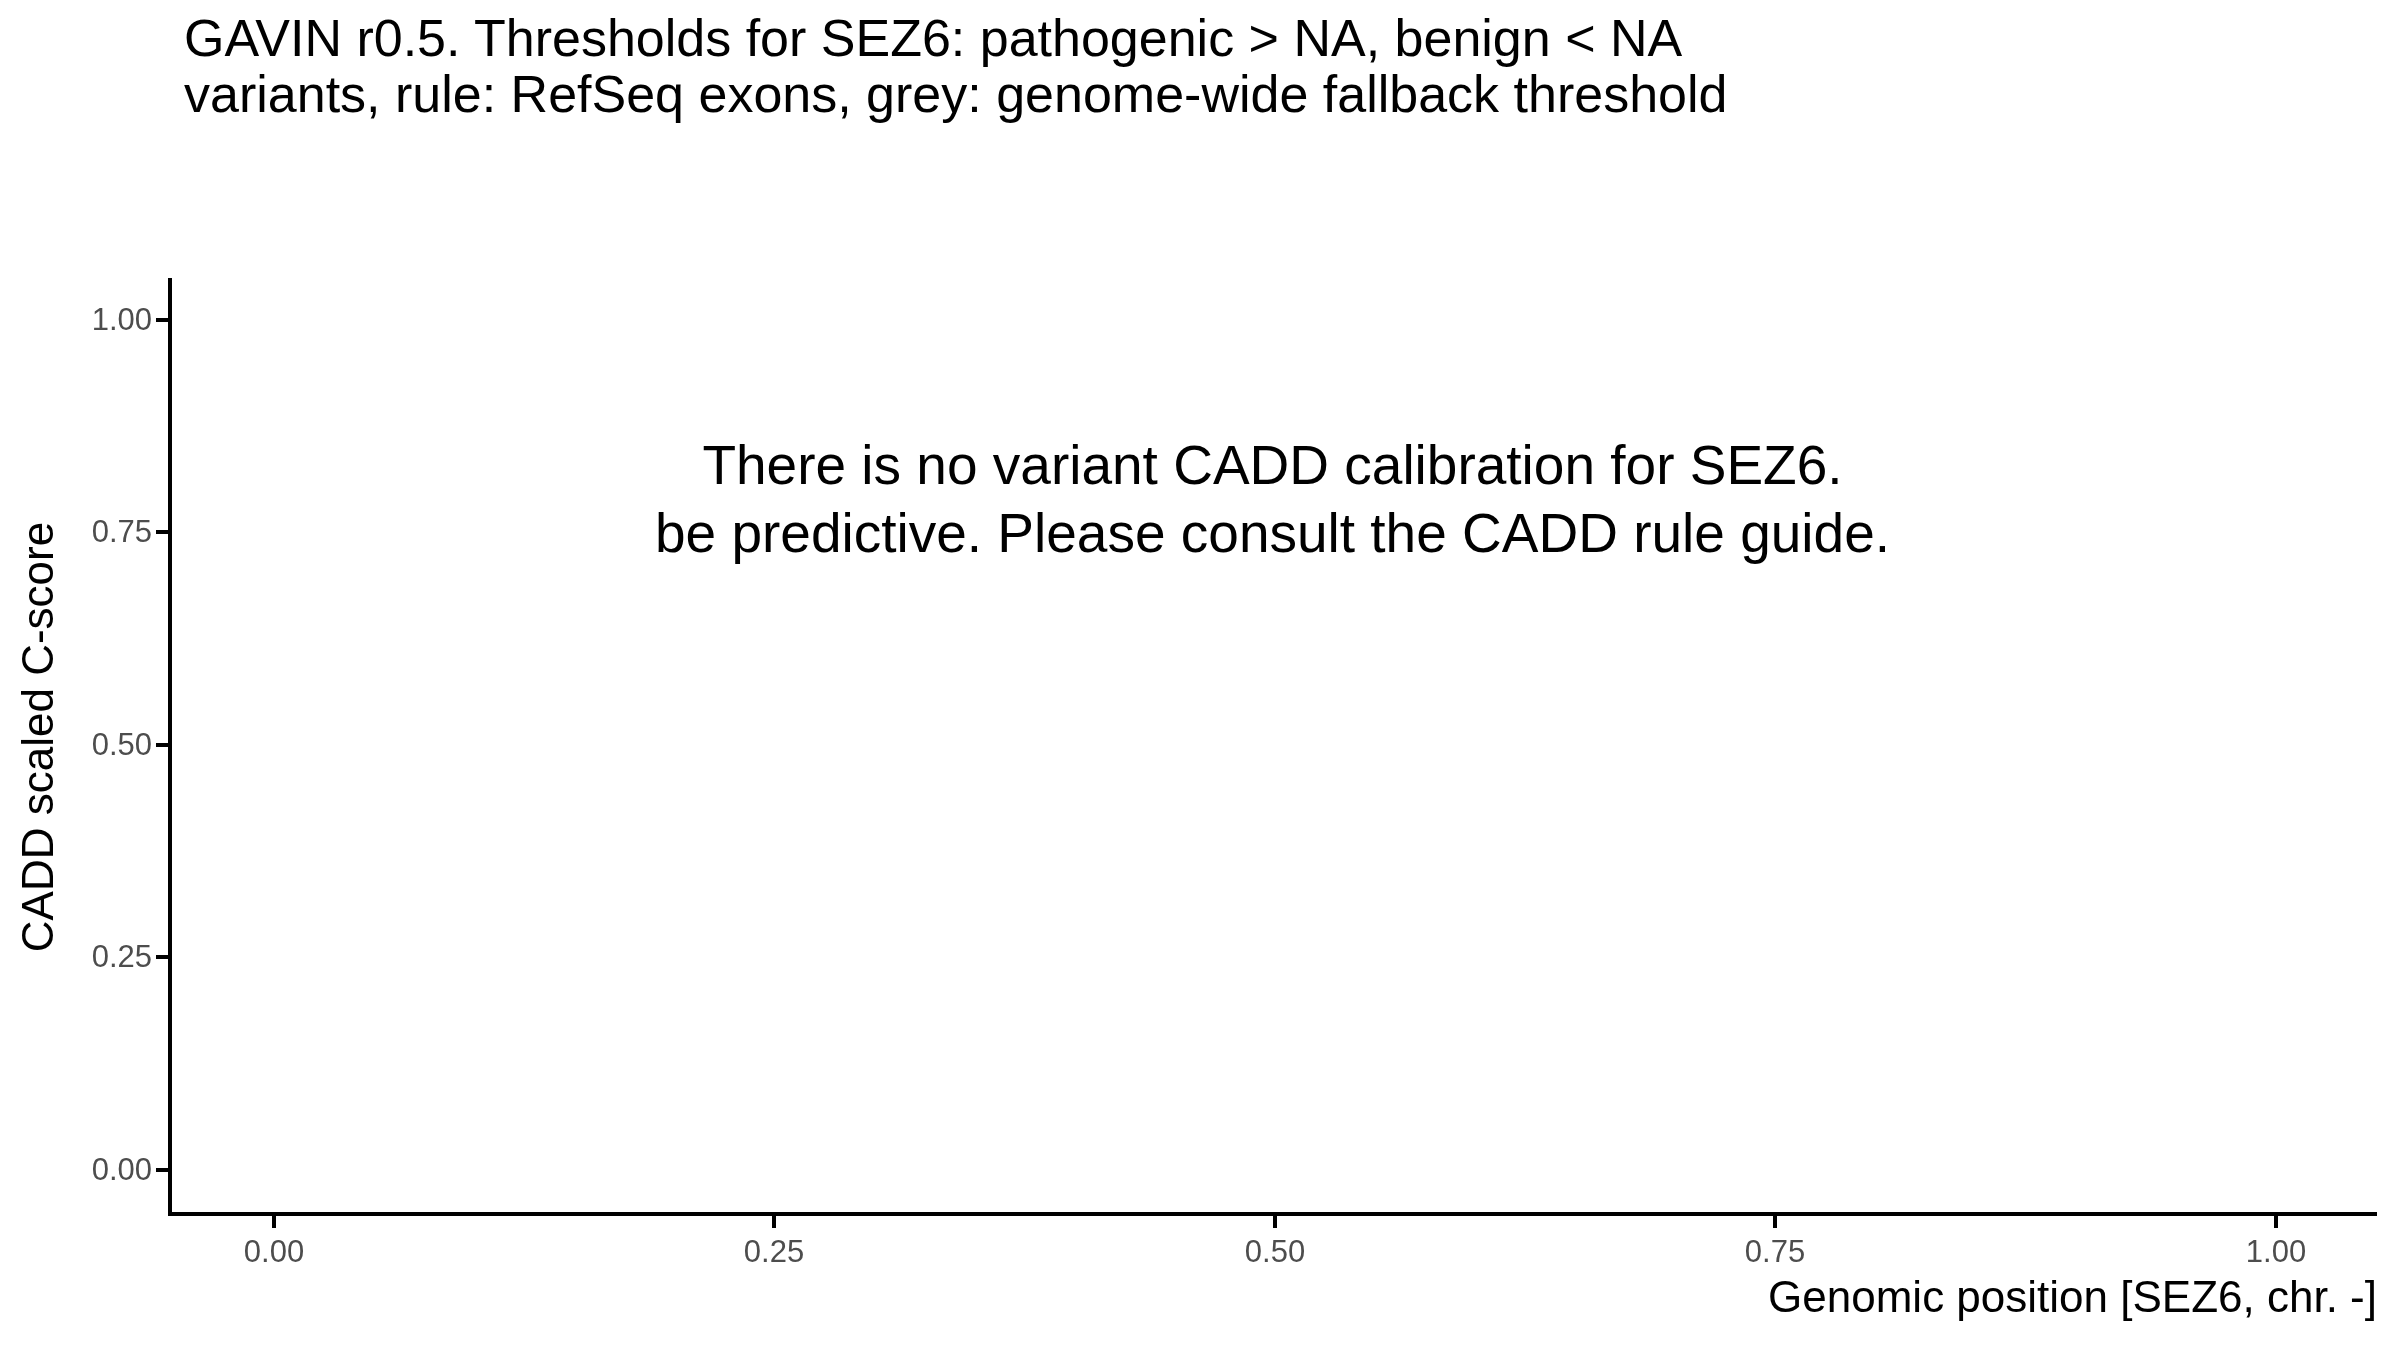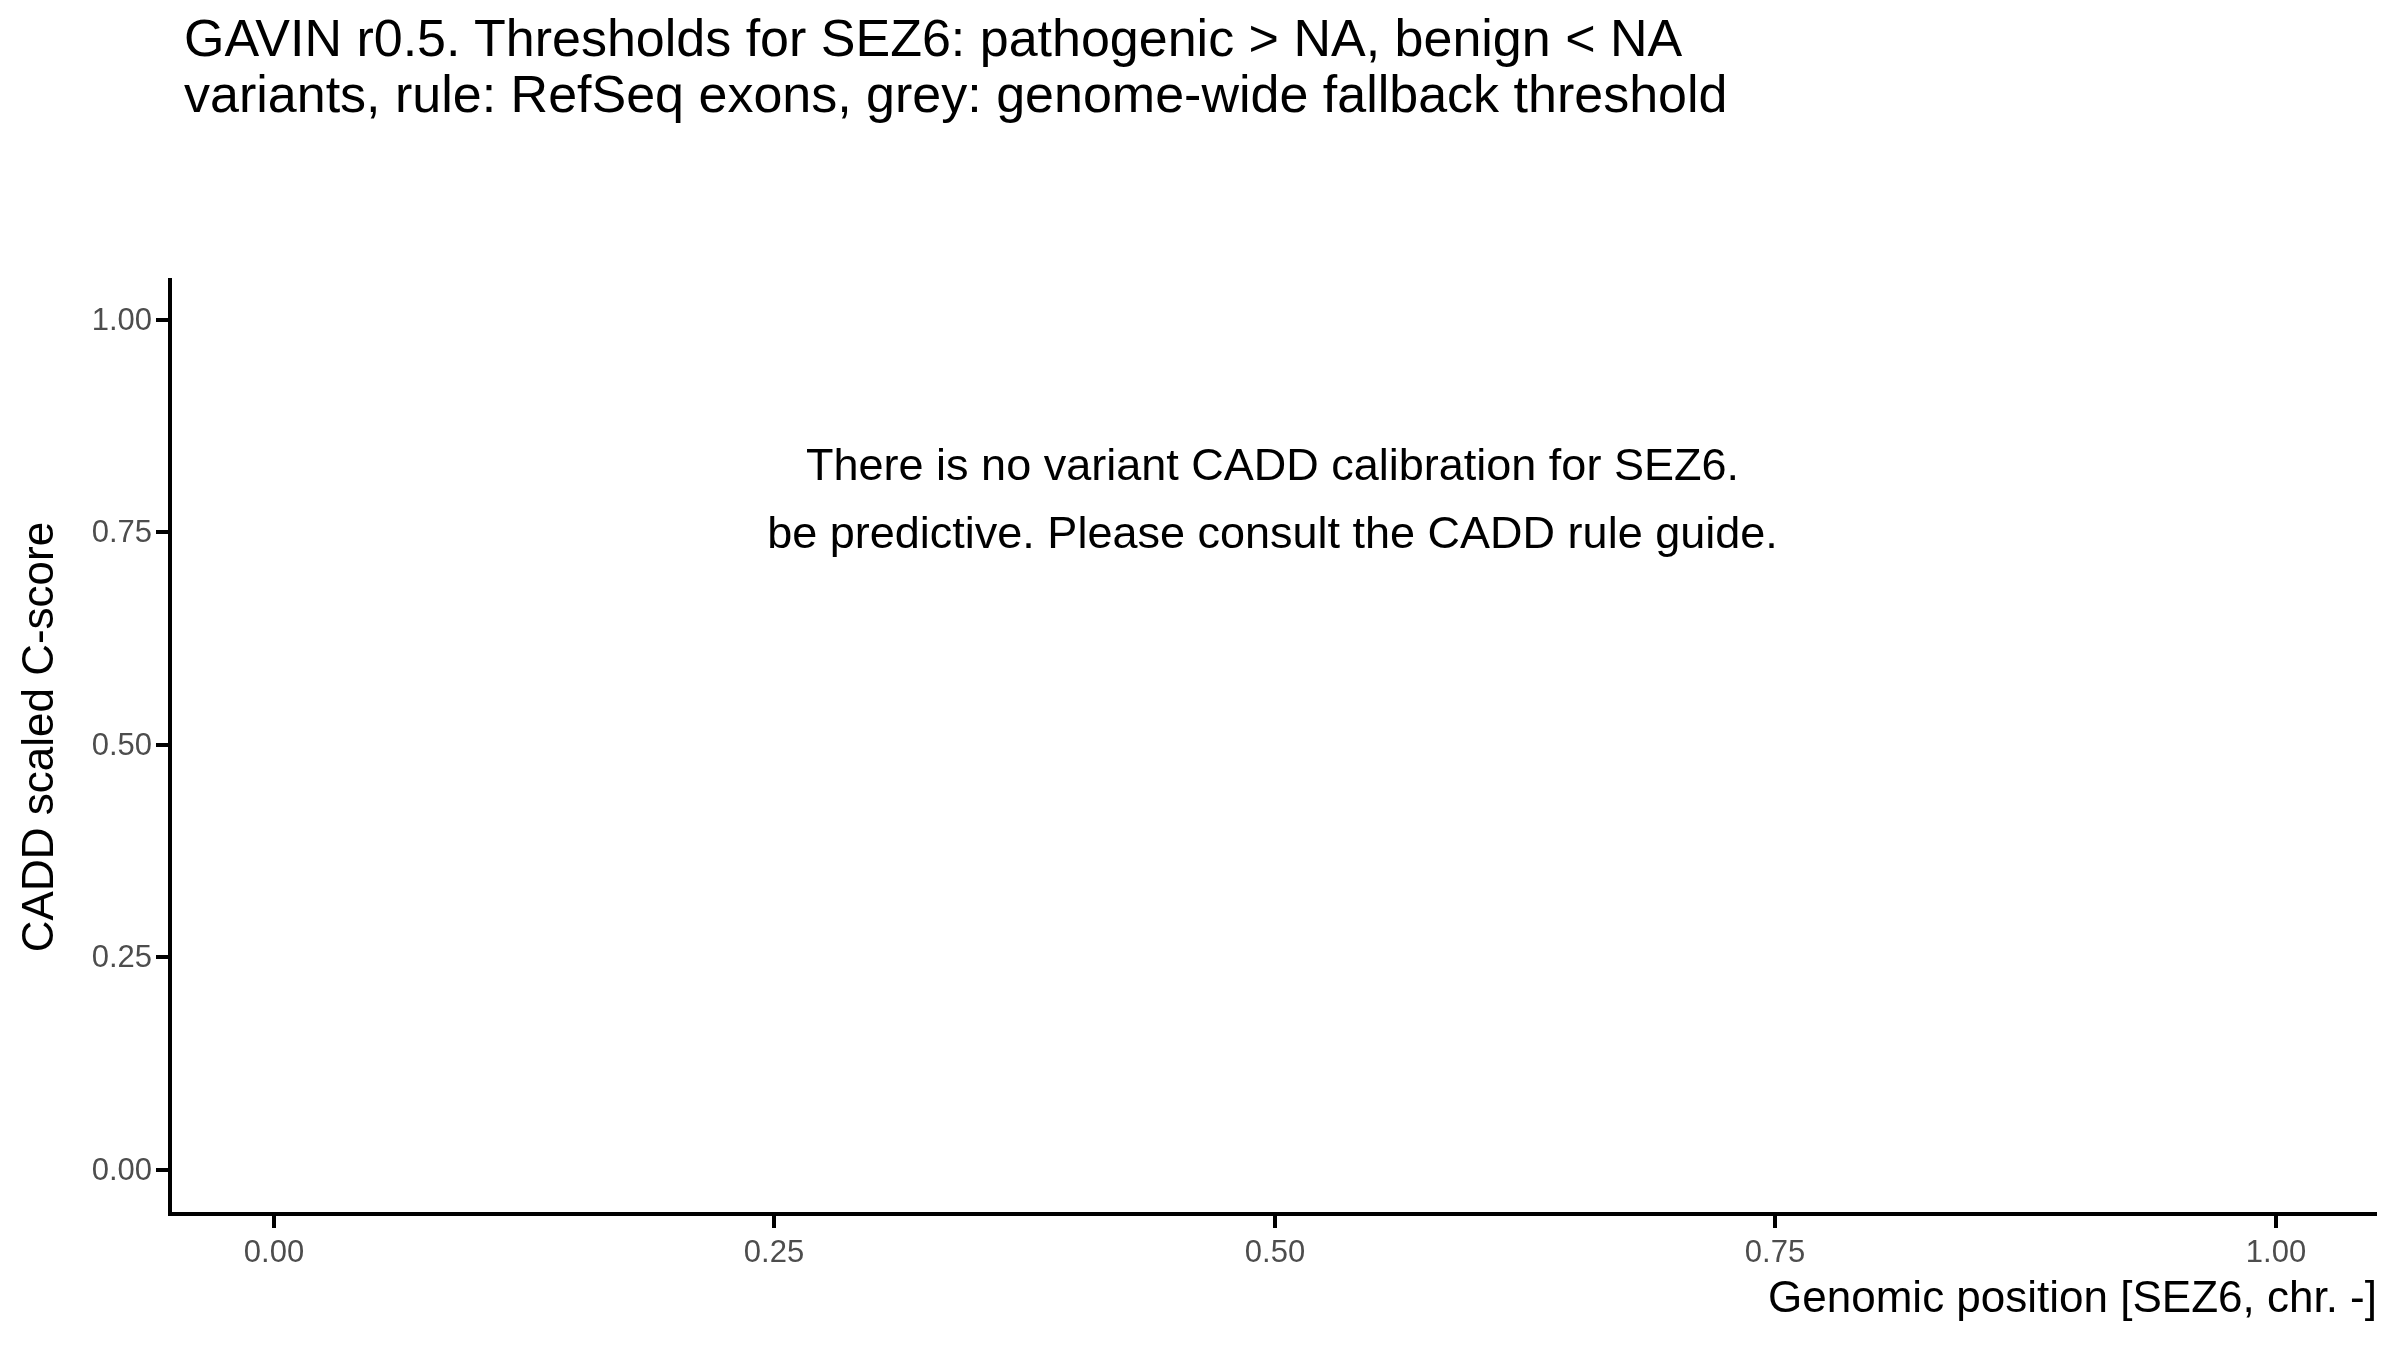--- a/index.html
+++ b/index.html
@@ -28,21 +28,21 @@
   .x-axis-title {
     position:absolute; left:168px; top:1272px; width:2209px; text-align:right;
     font-size:44px; color:#000;
   }
   .y-axis-title {
     position:absolute; left:38px; top:737px; transform:translate(-50%,-50%) rotate(-90deg);
     font-size:44px; color:#000; white-space:nowrap;
   }
   .annotation {
     position:absolute; left:168px; top:431px; width:2209px; text-align:center;
-    font-size:45px; line-height:68px; color:#000;
+    font-size:55px; line-height:68px; color:#000;
   }
 </style>
 </head>
 <body>
 
 <div class="stage">
 
   <div class="plot-title">
     <div>GAVIN r0.5. Thresholds for SEZ6: pathogenic &gt; NA, benign &lt; NA</div>
     <div>variants, rule: RefSeq exons, grey: genome-wide fallback threshold</div>

